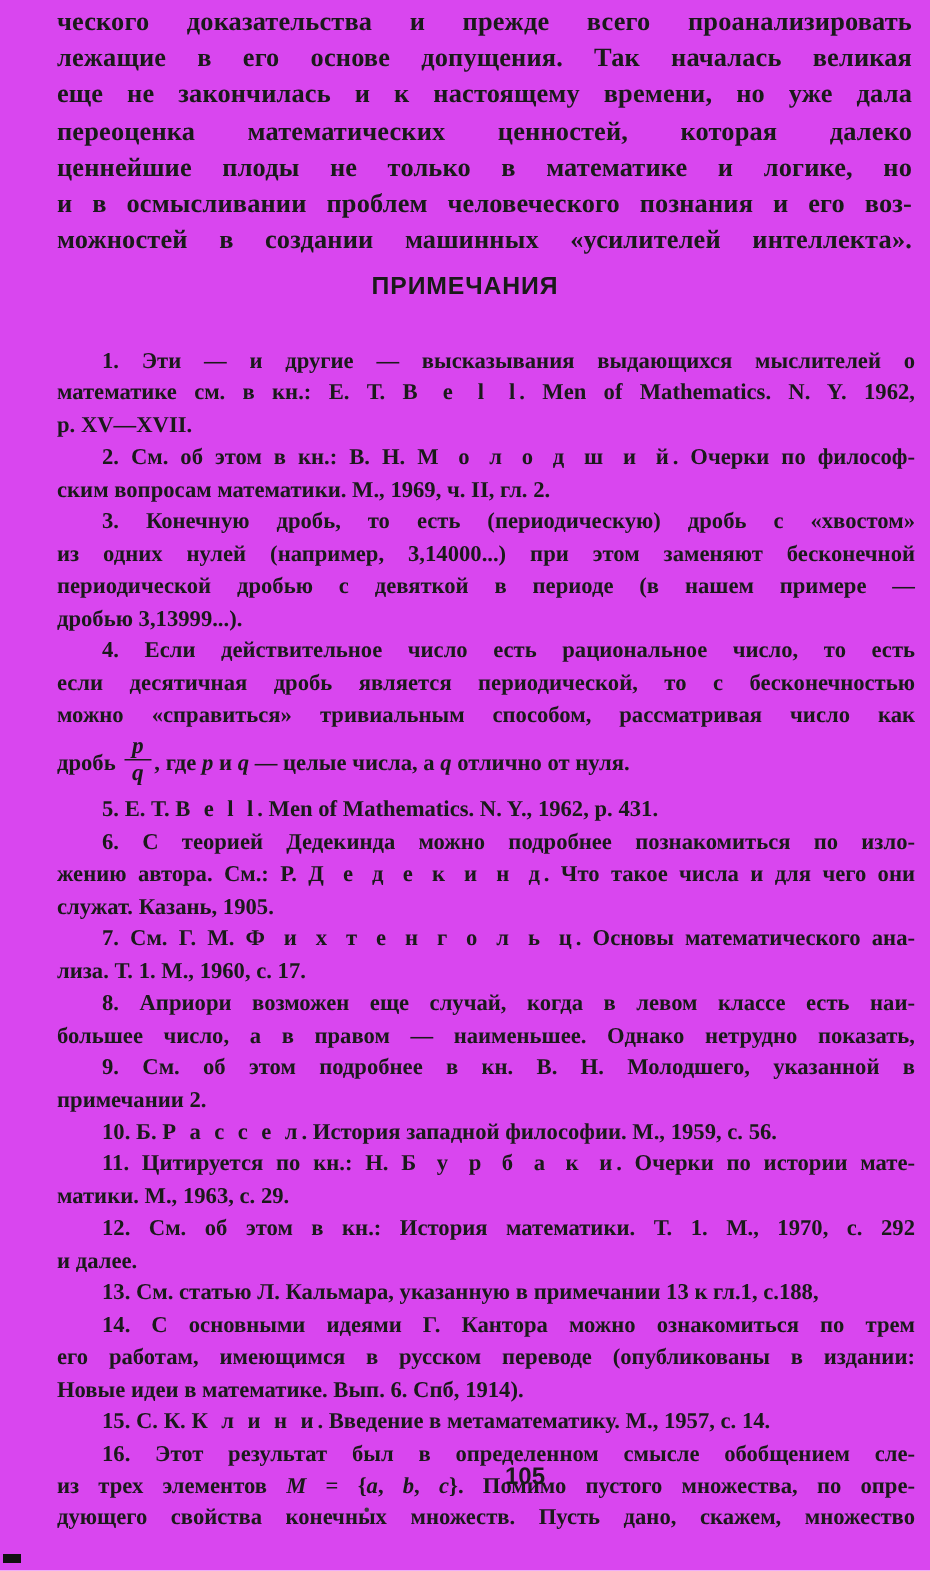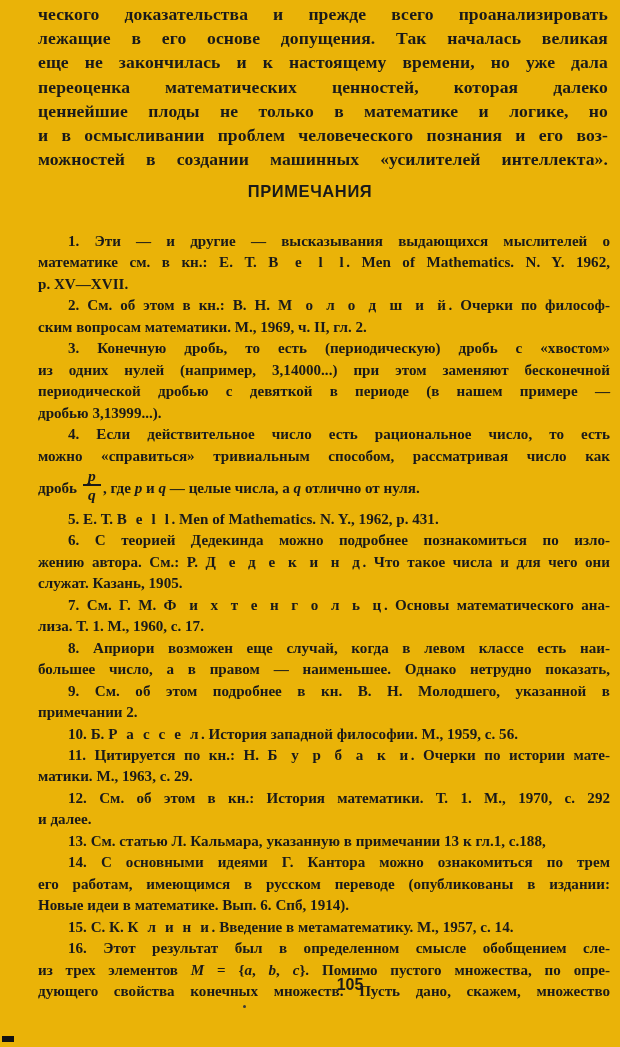--- a/index.html
+++ b/index.html
@@ -17,21 +17,21 @@
     color: #1a1a1a;
     -webkit-font-smoothing: none;
   }
 
   .page {
     position: absolute;
     left: 0;
     top: 0;
     width: 620px;
     height: 1047px;
-    background: #eab308;
+    background: #d946ef;
   }
 
   
   .body-block {
     position: absolute;
     left: 38px;
     top: 2px;
     width: 570px;
   }
   .body-line {
@@ -209,20 +209,21 @@
 
     <div class="note">
       <span class="ln jst ind">3. Конечную дробь, то есть (периодическую) дробь с «хвостом»</span>
       <span class="ln jst">из одних нулей (например, 3,14000...) при этом заменяют бесконечной</span>
       <span class="ln jst">периодической дробью с девяткой в периоде (в  нашем  примере —</span>
       <span class="ln">дробью  3,13999...).</span>
     </div>
 
     <div class="note has-frac">
       <span class="ln jst ind">4. Если действительное число есть рациональное число, то есть</span>
+      <span class="ln jst">если десятичная дробь является периодической, то с бесконечностью</span>
       <span class="ln jst">можно «справиться» тривиальным способом, рассматривая число как</span>
       <span class="fracline"><span>дробь </span><span class="frac"><span class="num">p</span><span class="bar"></span><span class="den">q</span></span><span>, где </span><span class="mi">p</span><span> и </span><span class="mi">q</span><span> — целые числа, а </span><span class="mi">q</span><span> отлично от нуля.</span></span>
     </div>
 
     <div class="note">
       <span class="ln ind"><span>5. Е. Т.  </span><span class="sp lat">B e l l</span><span class="lat">.  Men of Mathematics. N. Y., 1962, p. 431.</span></span>
     </div>
 
     <div class="note">
       <span class="ln jst ind">6. С теорией Дедекинда можно подробнее познакомиться по изло-</span>

